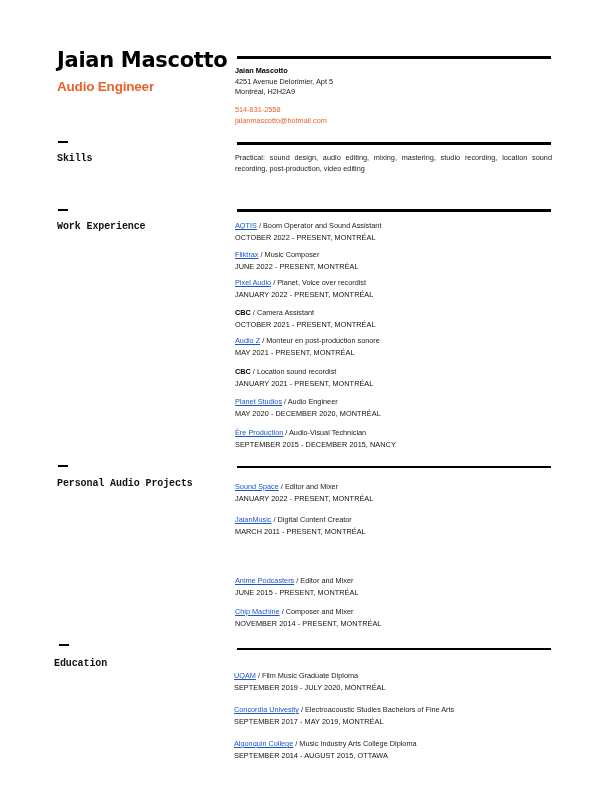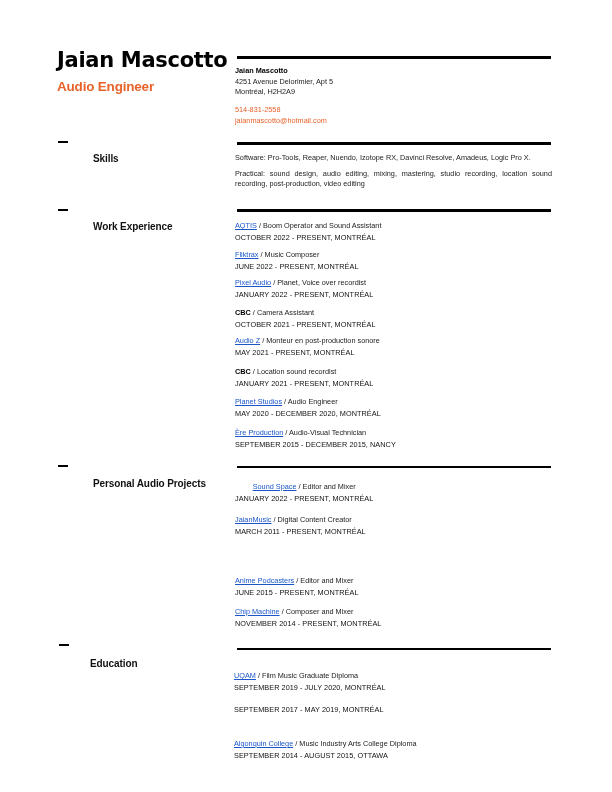--- a/index.html
+++ b/index.html
@@ -17,22 +17,22 @@
       font-size: 13.5px; color: #e8632b; letter-spacing: -0.2px;
     }
 
     .rule {
       position: absolute; left: 237px; width: 314px; height: 3px; background: #000;
     }
     .dash {
       position: absolute; width: 10px; height: 1.5px; background: #000;
     }
     .section-label {
-      position: absolute; font-family: Liberation Sans, sans-serif;
-      font-weight: bold; font-size: 10px; color: #111; letter-spacing: -0.1px; margin-left: 36px;
+      position: absolute; font-family: Liberation Mono, monospace;
+      font-weight: bold; font-size: 10px; color: #111; letter-spacing: -0.1px;
     }
 
     .contact { position: absolute; left: 235px; top: 66px; font-size: 7.3px; line-height: 10.5px; color: #222; }
     .contact .cname { font-weight: bold; color: #000; }
     .contact .orange { color: #e8632b; }
     .contact .gap { height: 7.5px; }
 
     .skills { position: absolute; left: 235px; top: 153px; width: 317px; font-size: 7.3px; line-height: 10.5px; color: #222; }
     .skills p { margin-bottom: 5px; text-align: justify; }
 
@@ -54,21 +54,20 @@
   <div>Montréal, H2H2A9</div>
   <div class="gap"></div>
   <div class="orange">514-831-2558</div>
   <div class="orange">jaianmascotto@hotmail.com</div>
 </div>
 
 <div class="dash" style="left:58px; top:141px;"></div>
 <div class="section-label" style="left:57px; top:153px;">Skills</div>
 <div class="rule" style="top:142px;"></div>
 <div class="skills">
-  <p>Software: Pro-Tools, Reaper, Nuendo, Izotope RX, Davinci Resolve, Amadeus, Logic Pro X.</p>
   <p>Practical: sound design, audio editing, mixing, mastering, studio recording, location sound recording, post-production, video editing</p>
 </div>
 
 <div class="dash" style="left:58px; top:209px;"></div>
 <div class="section-label" style="left:57px; top:221px;">Work Experience</div>
 <div class="rule" style="top:209px;"></div>
 
 <div class="entry" style="left:235px; top:220px;">
   <div><a>AQTIS</a><span> / Boom Operator and Sound Assistant</span></div>
   <div class="date">OCTOBER  2022 - PRESENT,  MONTRÉAL</div>
@@ -99,21 +98,21 @@
 </div>
 <div class="entry" style="left:235px; top:427px;">
   <div><a>Ère Production</a><span> / Audio-Visual Technician</span></div>
   <div class="date">SEPTEMBER 2015 - DECEMBER 2015,  NANCY</div>
 </div>
 
 <div class="dash" style="left:58px; top:465px;"></div>
 <div class="section-label" style="left:57px; top:478px;">Personal Audio Projects</div>
 <div class="rule" style="top:466px; height:2px;"></div>
 
-<div class="entry" style="left:235px; top:481px;text-align:center;">
+<div class="entry" style="left:235px; top:481px;">
   <div><a>Sound Space</a><span>  / Editor and Mixer</span></div>
   <div class="date">JANUARY 2022 - PRESENT,  MONTRÉAL</div>
 </div>
 <div class="entry" style="left:235px; top:514px;">
   <div><a>JaianMusic</a><span> / Digital Content Creator</span></div>
   <div class="date">MARCH 2011 - PRESENT,  MONTRÉAL</div>
 </div>
 <div class="entry" style="left:235px; top:544px;">
 </div>
 <div class="entry" style="left:235px; top:575px;">
@@ -127,18 +126,19 @@
 
 <div class="dash" style="left:59px; top:644px;"></div>
 <div class="section-label" style="left:54px; top:658px;">Education</div>
 <div class="rule" style="top:648px; height:2px;"></div>
 
 <div class="entry" style="left:234px; top:670px;">
   <div><a>UQAM</a><span> / Film Music Graduate Diploma</span></div>
   <div class="date">SEPTEMBER 2019 - JULY 2020,  MONTRÉAL</div>
 </div>
 <div class="entry" style="left:234px; top:704px;">
+  <div><a>Concordia Univesity</a><span>  / Electroacoustic Studies Bachelors of Fine Arts</span></div>
   <div class="date">SEPTEMBER 2017 - MAY 2019,  MONTRÉAL</div>
 </div>
 <div class="entry" style="left:234px; top:738px;">
   <div><a>Algonquin College</a><span> / Music Industry Arts College Diploma</span></div>
   <div class="date">SEPTEMBER 2014  - AUGUST 2015,  OTTAWA</div>
 </div>
 
 </body></html>

